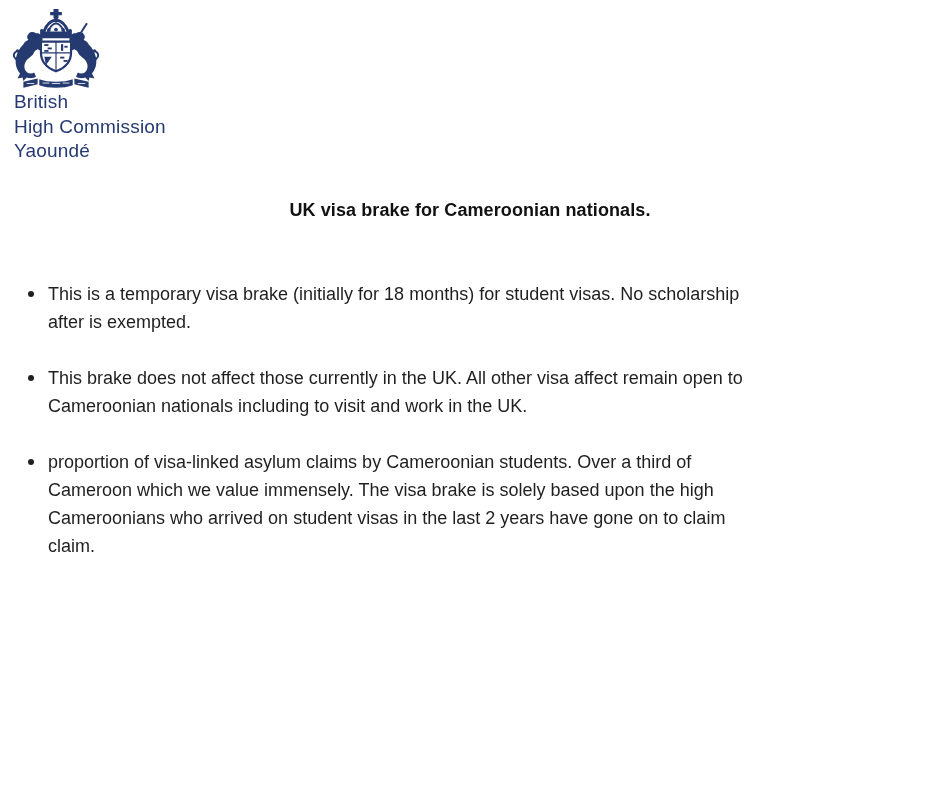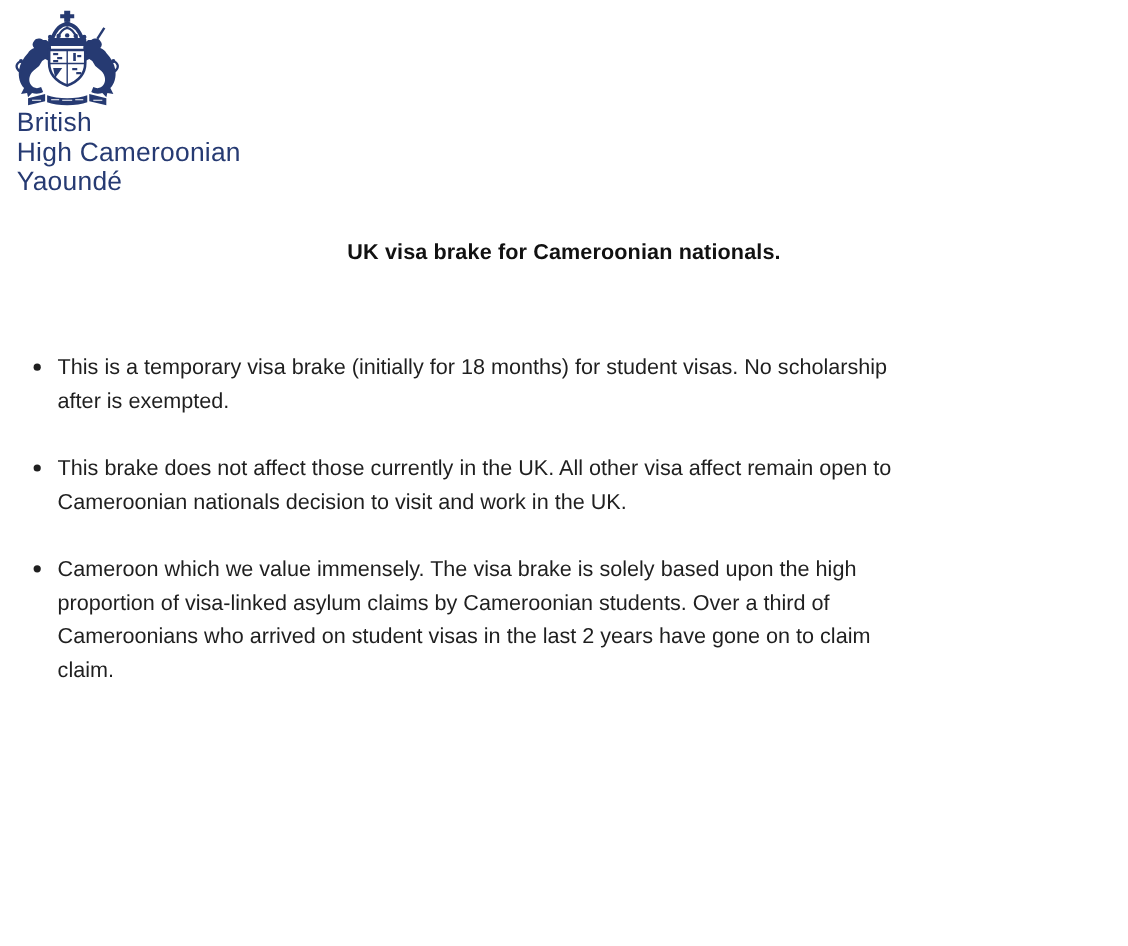--- a/index.html
+++ b/index.html
@@ -1,29 +1,29 @@
 <!DOCTYPE html>
 <html><head>
 <meta charset="utf-8">
 <style>
   html,body{margin:0;padding:0;background:#ffffff;}
   body{width:940px;height:788px;overflow:hidden;font-family:"Liberation Sans",sans-serif;}
   .page{position:relative;width:940px;height:788px;background:#fff;}
 
   
   .crest{position:absolute;left:10px;top:7px;}
-  .logo-text{position:absolute;left:14px;top:90px;font-size:22px;line-height:24.5px;
+  .logo-text{position:absolute;left:14px;top:90px;font-size:19px;line-height:24.5px;
              color:#263a72;letter-spacing:0.2px;font-weight:400;}
 
   
   .title{position:absolute;top:200px;left:0;width:940px;text-align:center;
          font-size:18px;font-weight:700;color:#111;margin:0;letter-spacing:0.1px;}
 
   
-  .bullets{position:absolute;top:292px;left:28px;width:884px;margin:0;padding:0;
+  .bullets{position:absolute;top:280px;left:28px;width:884px;margin:0;padding:0;
            list-style:none;font-size:18px;line-height:28px;color:#1f1f1f;}
   .bullets li{position:relative;padding-left:20px;margin-bottom:28px;}
   .bullets li::before{content:"";position:absolute;left:0;top:11px;width:6px;height:6px;
            border-radius:50%;background:#1f1f1f;}
   .bullets .line{white-space:nowrap;}
 </style>
 </head>
 <body>
 
 <div class="page">
@@ -70,36 +70,36 @@
       <path d="M35 85 C45 89 65 89 75 85 L75 92 C65 96 45 96 35 92 Z"></path>
       <path d="M77 84 L94 88 L94 95 L77 91 Z"></path>
       <g stroke="#ffffff" stroke-width="1">
         <path d="M20 90h9 M39 89.5h8 M50 90h10 M63 89.5h8 M81 90h9" fill="none"></path>
       </g>
     </g>
   </svg>
 
   <div class="logo-text">
     <div>British</div>
-    <div>High Cameroonian</div>
+    <div>High Commission</div>
     <div>Yaoundé</div>
   </div>
 
   <h1 class="title">UK visa brake for Cameroonian nationals.</h1>
 
   <ul class="bullets" id="bullet-list">
       <li>
         <div class="line">This is a temporary visa brake (initially for 18 months) for student visas. No scholarship</div>
         <div class="line">after is exempted.</div>
       </li>
       <li>
         <div class="line">This brake does not affect those currently in the UK. All other visa affect remain open to</div>
-        <div class="line">Cameroonian nationals decision to visit and work in the UK.</div>
+        <div class="line">Cameroonian nationals including to visit and work in the UK.</div>
       </li>
       <li>
+        <div class="line">proportion of visa-linked asylum claims by Cameroonian students. Over a third of</div>
         <div class="line">Cameroon which we value immensely. The visa brake is solely based upon the high</div>
-        <div class="line">proportion of visa-linked asylum claims by Cameroonian students. Over a third of</div>
         <div class="line">Cameroonians who arrived on student visas in the last 2 years have gone on to claim</div>
         <div class="line">claim.</div>
       </li>
     </ul>
 
 </div>
 
 </body></html>

